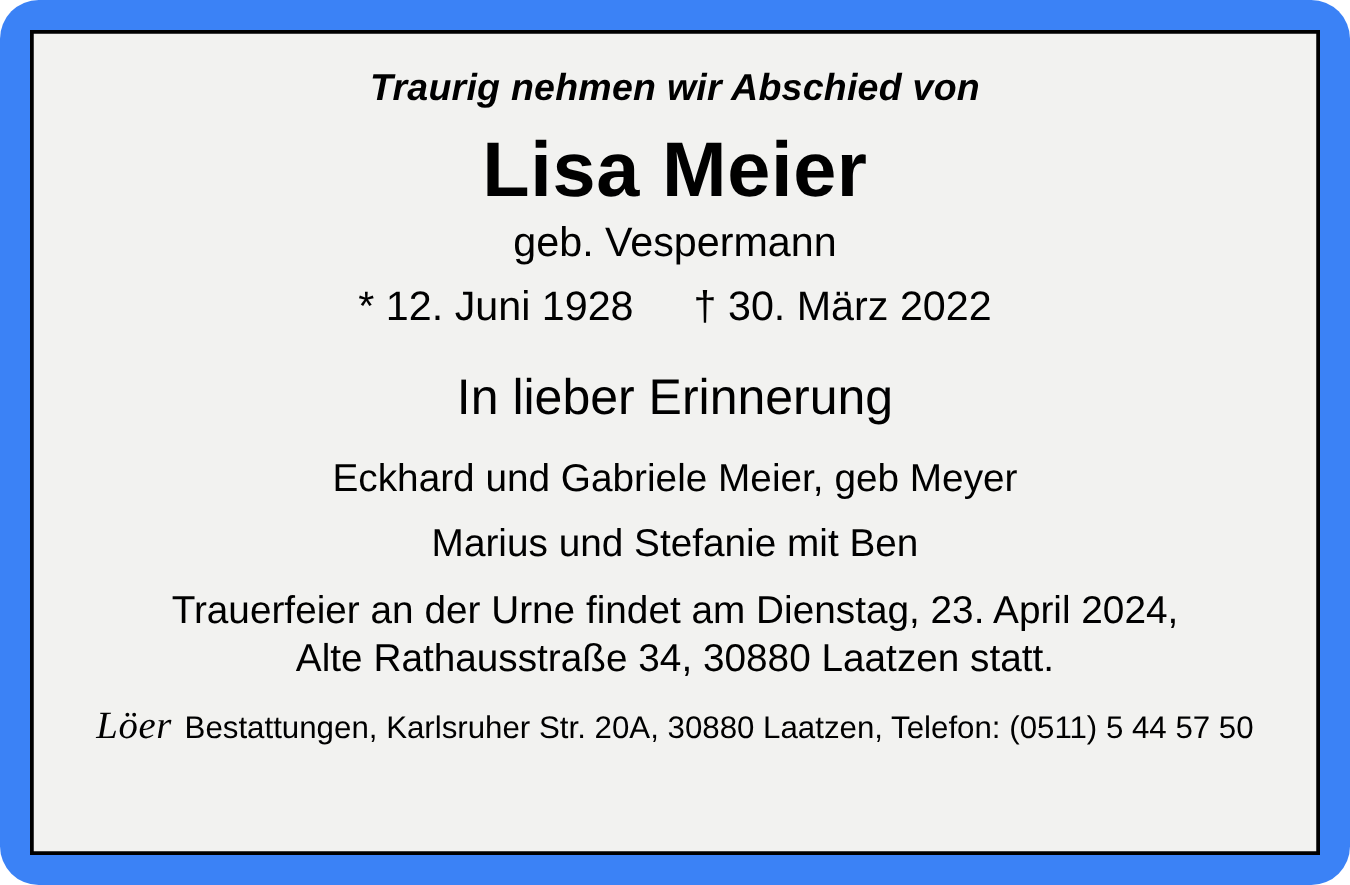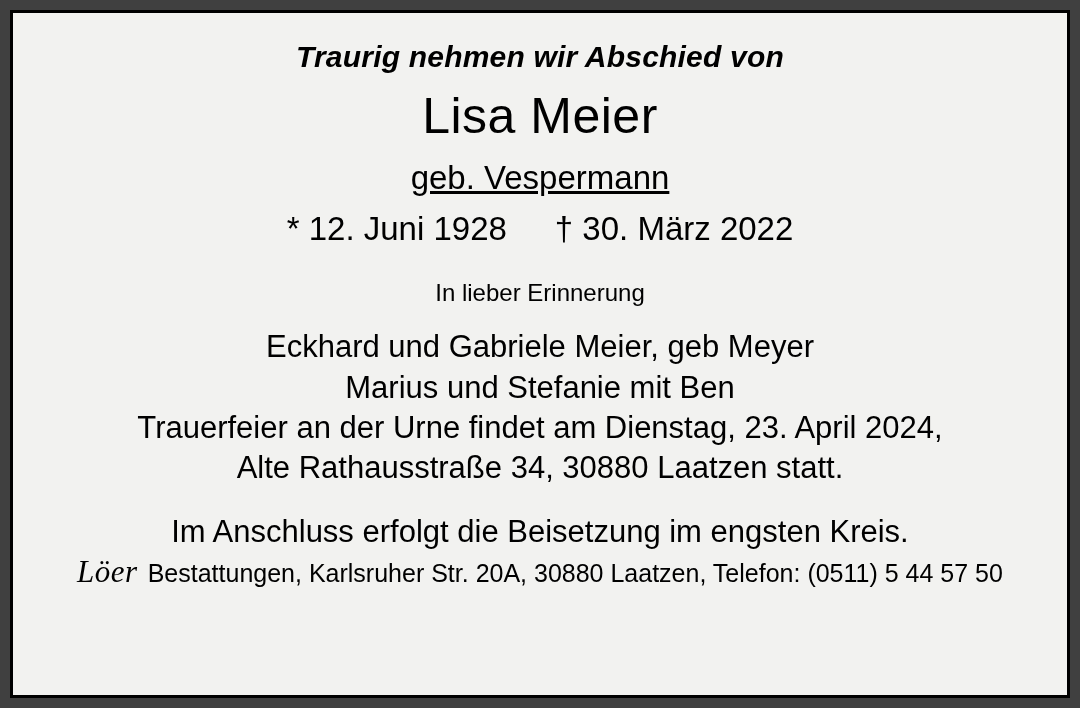--- a/index.html
+++ b/index.html
@@ -12,22 +12,23 @@
     height: 708px;
     font-family: "Liberation Sans", sans-serif;
     color: #000000;
     overflow: hidden;
   }
 
   .obituary-frame {
     box-sizing: border-box;
     width: 1080px;
     height: 708px;
-    background: #404040;
-    padding: 10px;
+    background: #3b82f6;
+    padding: 24px;
+    border-radius: 31px;
   }
 
   .obituary-card {
     box-sizing: border-box;
     width: 100%;
     height: 100%;
     background: #f2f2f0;
     border: 3px solid #000000;
     display: flex;
     flex-direction: column;
@@ -44,61 +45,60 @@
 
   .intro {
     font-size: 30px;
     font-style: italic;
     font-weight: bold;
     letter-spacing: 0.2px;
     margin-bottom: 16px;
   }
 
   .name {
-    font-size: 50px;
-    font-weight: normal;
+    font-size: 62px;
+    font-weight: bold;
     letter-spacing: 0.5px;
     line-height: 1.05;
-    margin-bottom: 16px;
+    margin-bottom: 6px;
   }
 
   .maiden {
     font-size: 33px;
     font-weight: normal;
     margin-bottom: 12px;
-    text-decoration: underline;
   }
 
   .dates {
     font-size: 33px;
     margin-bottom: 30px;
   }
   .dates .gap {
     display: inline-block;
     width: 48px;
   }
 
   .memory {
-    font-size: 24px;
+    font-size: 40px;
     margin-bottom: 22px;
   }
 
   .family {
     font-size: 31px;
-    margin-bottom: 4px;
+    margin-bottom: 16px;
   }
   .family.last {
   }
 
   .service {
     font-size: 31px;
     margin-bottom: 3px;
   }
   .service.last {
-    margin-bottom: 28px;
+    margin-bottom: 16px;
   }
 
   .closing {
     font-size: 31px;
     margin-bottom: 3px;
   }
   .closing.last {
     margin-bottom: 26px;
   }
 
@@ -136,21 +136,20 @@
     </div>
 
     <div class="line memory">In lieber Erinnerung</div>
 
     <div class="line family">Eckhard und Gabriele Meier, geb Meyer</div>
     <div class="line family last">Marius und Stefanie mit Ben</div>
 
     <div class="line service">Trauerfeier an der Urne findet am Dienstag, 23. April 2024,</div>
     <div class="line service last">Alte Rathausstraße 34, 30880 Laatzen statt.</div>
 
-    <div class="line closing">Im Anschluss erfolgt die Beisetzung im engsten Kreis.</div>
 
     <div class="footer">
       <span class="footer-logo">Löer</span>
       <span class="footer-text">Bestattungen, Karlsruher Str. 20A, 30880 Laatzen, Telefon: (0511) 5 44 57 50</span>
     </div>
 
   </div>
 </div>
 
 </body></html>

